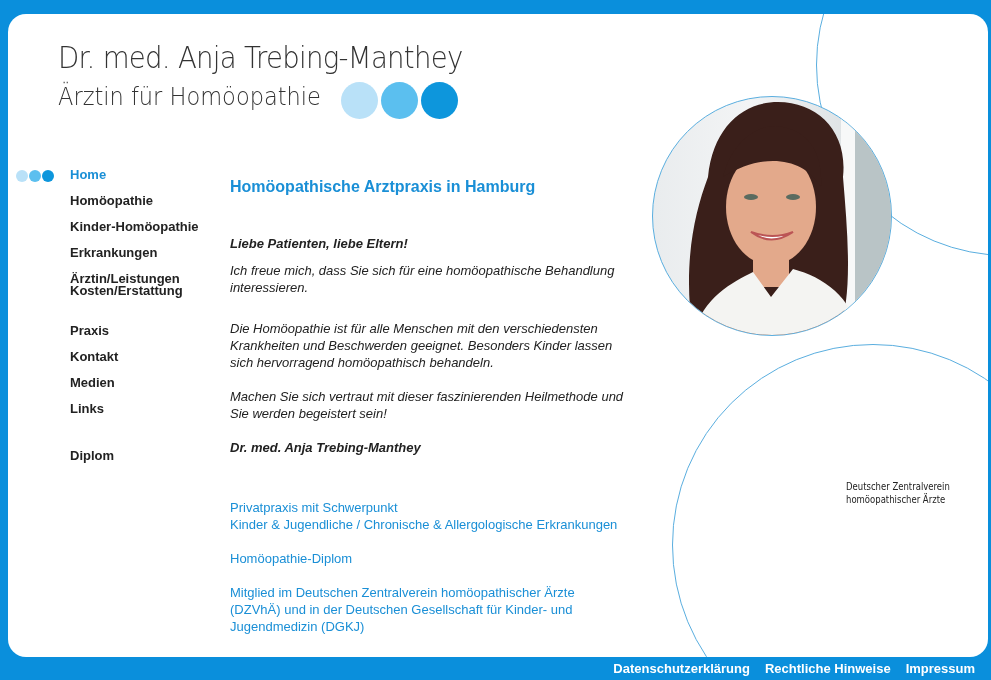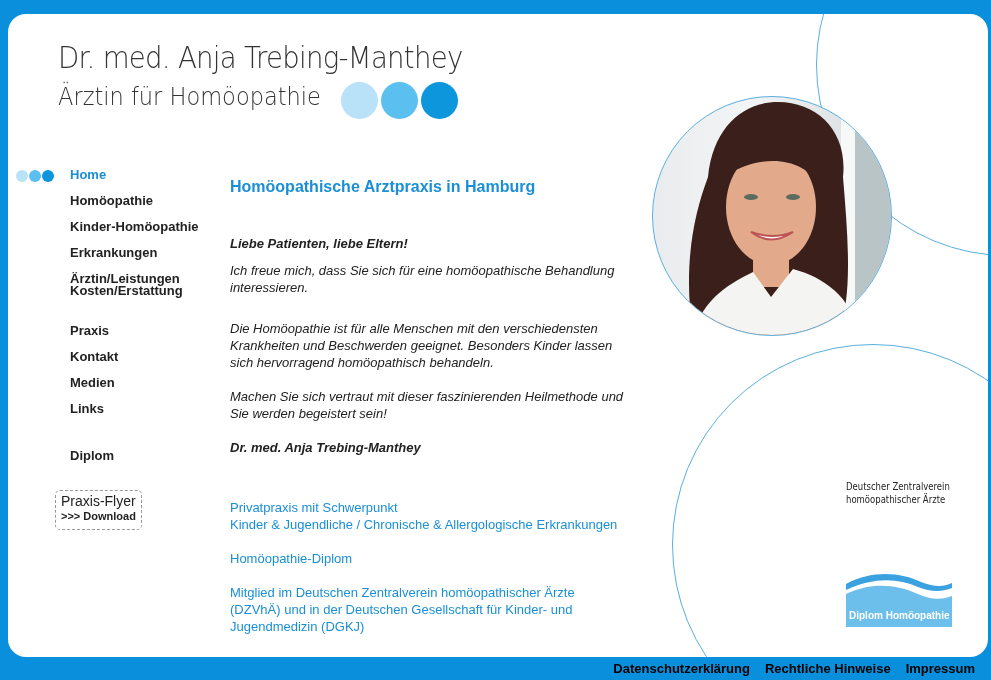--- a/index.html
+++ b/index.html
@@ -20,21 +20,21 @@
   .flyer .t2 { font-size:11px; font-weight:bold; color:#222; margin-top:1px; }
   .main { position:absolute; left:222px; top:152px; width:400px; }
   .main h1 { position:absolute; top:12px; left:0; margin:0; font-size:16px; color:#1a8fd6; font-weight:bold; white-space:nowrap; }
   .p { position:absolute; left:0; font-size:13px; line-height:17px; color:#222; font-style:italic; width:400px; }
   .p.b { font-weight:bold; }
   .info { position:absolute; left:0; font-size:13px; line-height:17px; color:#1a8fd6; width:420px; }
   .photo { position:absolute; left:644px; top:82px; width:238px; height:238px; border-radius:50%; border:1px solid #5aaedf; overflow:hidden; background:linear-gradient(90deg,#e9ecee 0%, #f3f4f5 40%, #dfe3e5 80%, #cfd6d8 100%); }
   .dzvha { position:absolute; left:838px; top:466px; font-family:"DejaVu Sans", sans-serif; font-size:10px; line-height:13px; color:#222; transform:scaleX(0.85); transform-origin:left; white-space:nowrap; }
   .diplom-logo { position:absolute; left:838px; top:558px; width:106px; height:55px; }
   .footer { position:absolute; right:16px; top:661px; display:flex; gap:15px; }
-  .footer a { color:#000000; font-weight:bold; font-size:13px; text-decoration:none; cursor:pointer; }
+  .footer a { color:#ffffff; font-weight:bold; font-size:13px; text-decoration:none; cursor:pointer; }
 </style>
 </head>
 <body>
 
 <div class="panel">
 
   <div class="deco-circle" style="left:808px; top:-140px; width:380px; height:380px;"></div>
   <div class="deco-circle" style="left:664px; top:330px; width:400px; height:400px;"></div>
 
   <div class="logo-name">Dr. med. Anja Trebing-Manthey</div>
@@ -56,24 +56,20 @@
     <div class="nav-item" style="top:53px">Kinder-Homöopathie</div>
     <div class="nav-item" style="top:79px">Erkrankungen</div>
     <div class="nav-item" style="top:105px">Ärztin/Leistungen</div>
     <div class="nav-item" style="top:117px">Kosten/Erstattung</div>
     <div class="nav-item" style="top:157px">Praxis</div>
     <div class="nav-item" style="top:183px">Kontakt</div>
     <div class="nav-item" style="top:209px">Medien</div>
     <div class="nav-item" style="top:235px">Links</div>
     <div class="nav-item" style="top:282px">Diplom</div>
   </div>
-  <div class="flyer">
-    <div class="t1">Praxis-Flyer</div>
-    <div class="t2">&gt;&gt;&gt; Download</div>
-  </div>
 
   <div class="main">
     <h1>Homöopathische Arztpraxis in Hamburg</h1>
     <div class="p b" style="top:69px">Liebe Patienten, liebe Eltern!</div>
     <div class="p" style="top:96px">Ich freue mich, dass Sie sich für eine homöopathische Behandlung interessieren.</div>
     <div class="p" style="top:154px">Die Homöopathie ist für alle Menschen mit den verschiedensten Krankheiten und Beschwerden geeignet. Besonders Kinder lassen sich hervorragend homöopathisch behandeln.</div>
     <div class="p" style="top:222px">Machen Sie sich vertraut mit dieser faszinierenden Heilmethode und Sie werden begeistert sein!</div>
     <div class="p b" style="top:273px">Dr. med. Anja Trebing-Manthey</div>
     <div class="info" style="top:333px">Privatpraxis mit Schwerpunkt</div>
     <div class="info" style="top:350px">Kinder &amp; Jugendliche / Chronische &amp; Allergologische Erkrankungen</div>
@@ -93,26 +89,19 @@
       <ellipse cx="140" cy="100" rx="7" ry="3" fill="#5a6b60"></ellipse>
       <rect x="100" y="160" width="36" height="30" fill="#e3a98b"></rect>
       <path d="M40 238 C50 200 80 185 100 175 L118 200 L140 172 C170 180 200 200 205 238 Z" fill="#f4f4f2"></path>
     </svg>
   </div>
 
   <div class="dzvha">
     <div>Deutscher Zentralverein</div>
     <div>homöopathischer Ärzte</div>
   </div>
-  <div class="diplom-logo">
-    <svg width="106" height="55" viewBox="0 0 106 55">
-      <path d="M0 12 C25 -2 55 0 75 10 C90 16 100 14 106 11 L106 16 C95 20 85 20 72 15 C50 5 25 6 0 18 Z" fill="#3ba2e2"></path>
-      <path d="M0 22 C25 10 50 12 72 22 C88 29 98 27 106 24 L106 55 L0 55 Z" fill="#6dbfeb"></path>
-    </svg>
-    <div style="position:absolute; left:3px; top:38px; font-size:10px; font-weight:bold; color:#fff; white-space:nowrap;">Diplom Homöopathie</div>
-  </div>
 </div>
 
 <div class="footer">
   <a>Datenschutzerklärung</a>
   <a>Rechtliche Hinweise</a>
   <a>Impressum</a>
 </div>
 
 </body></html>

